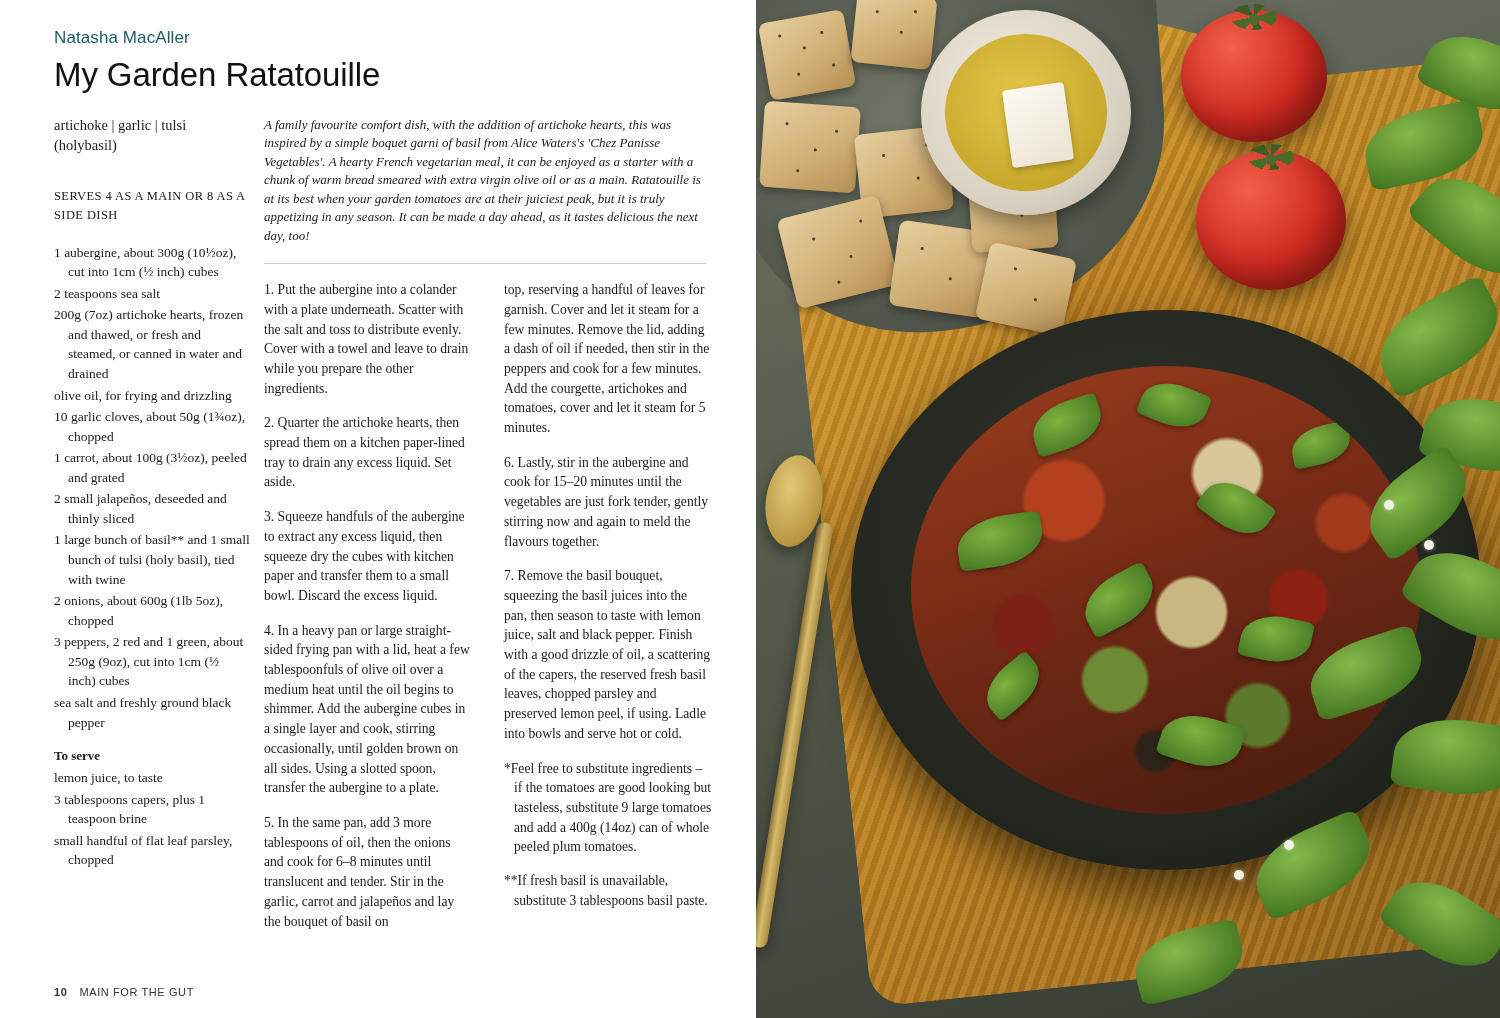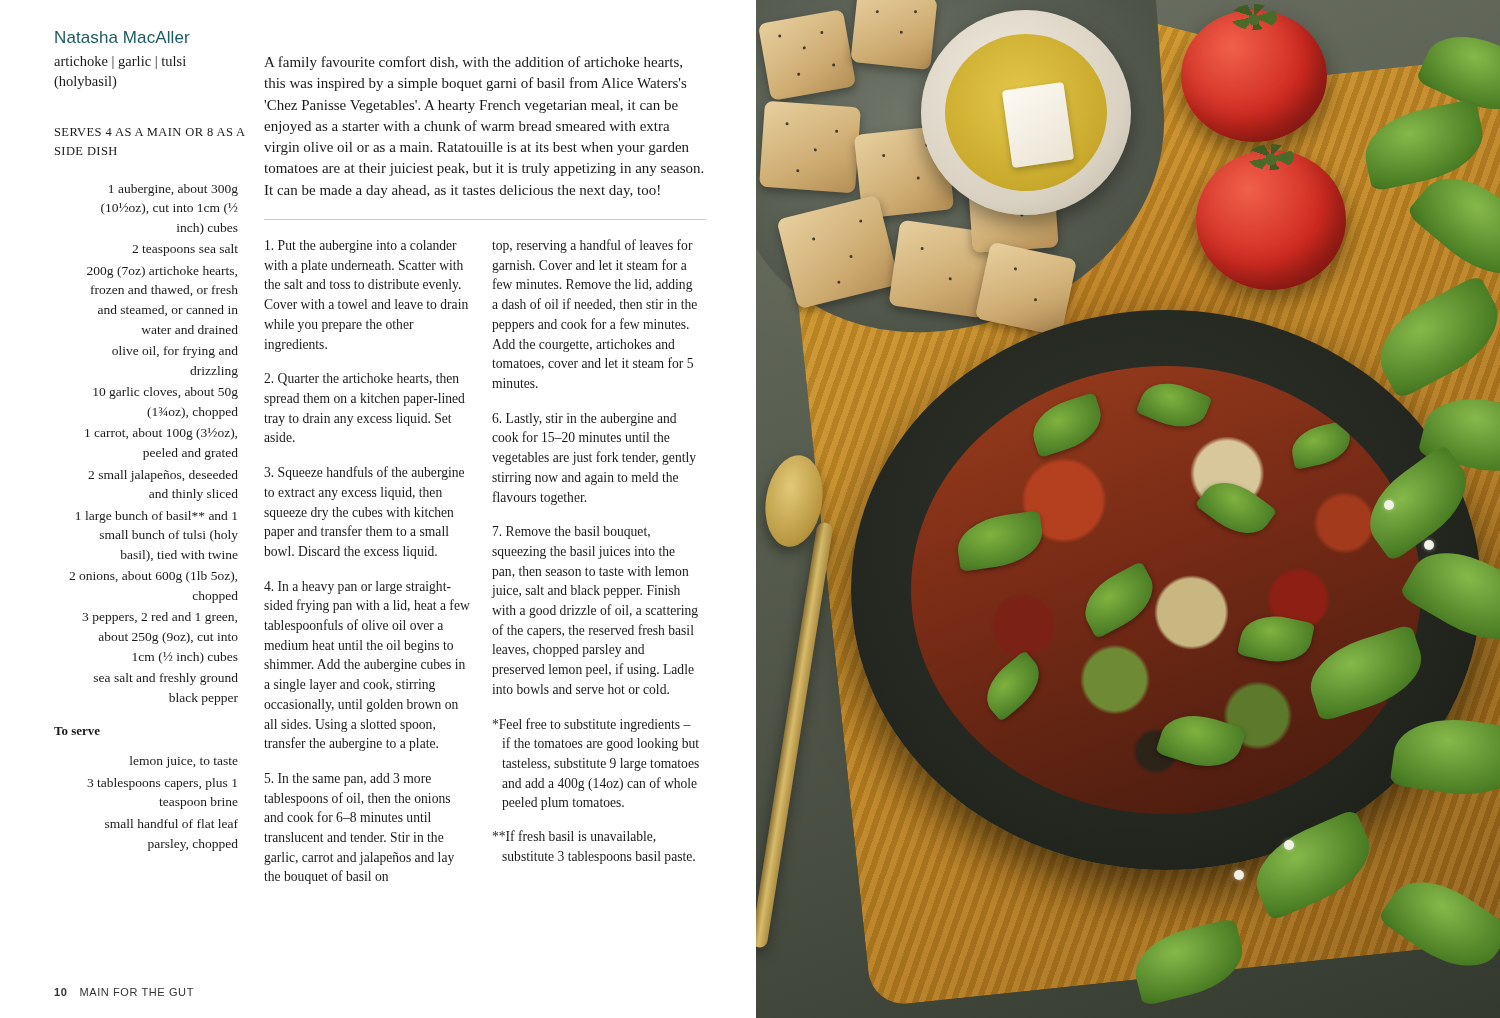--- a/index.html
+++ b/index.html
@@ -67,51 +67,51 @@
   }
   .serves {
     font-family: "Liberation Serif", serif;
     font-size: 12.5px;
     letter-spacing: .4px;
     line-height: 1.5;
     margin: 0 0 18px 0;
   }
   .ing-list {
     list-style: none;
-    margin: 12px;
+    margin: 0;
     padding: 0;
     font-size: 13.5px;
     line-height: 1.45;
-    text-align: right;
   }
   .ing-list li {
     margin-bottom: 2px;
     padding-left: 14px;
     text-indent: -14px;
   }
   .serve-head {
     font-family: "Liberation Serif", serif;
     font-size: 13px;
     font-weight: 700;
     margin: 16px 0 4px 0;
   }
   .intro {
-    font-size: 15px;
+    font-style: italic;
+    font-size: 13px;
     line-height: 1.42;
     margin: 0 0 18px 0;
     padding-right: 16px;
   }
   .rule {
     border: none;
     border-top: 1px solid #c9c9c9;
     margin: 0 16px 16px 0;
   }
   .steps-cols {
     display: flex;
-    gap: 20px;
+    gap: 32px;
     font-size: 13.6px;
     line-height: 1.45;
   }
   .steps-col {
     width: 208px;
     flex: 0 0 208px;
   }
   .steps-col p {
     margin: 0 0 15px 0;
   }
@@ -328,20 +328,21 @@
   }
 </style>
 </head>
 <body>
 
 <div class="spread">
 
   <div class="page-left">
 
     <div class="author">Natasha MacAller</div>
+    <h1 class="title">My Garden Ratatouille</h1>
 
     <div class="cols">
 
       <div class="col-left">
         <div class="subtitle">artichoke | garlic | tulsi (holybasil)</div>
         <div class="serves">SERVES 4 AS A MAIN OR 8 AS A SIDE DISH</div>
 
         <ul class="ing-list">
           <li>1 aubergine, about 300g (10½oz), cut into 1cm (½ inch) cubes</li>
           <li>2 teaspoons sea salt</li>

